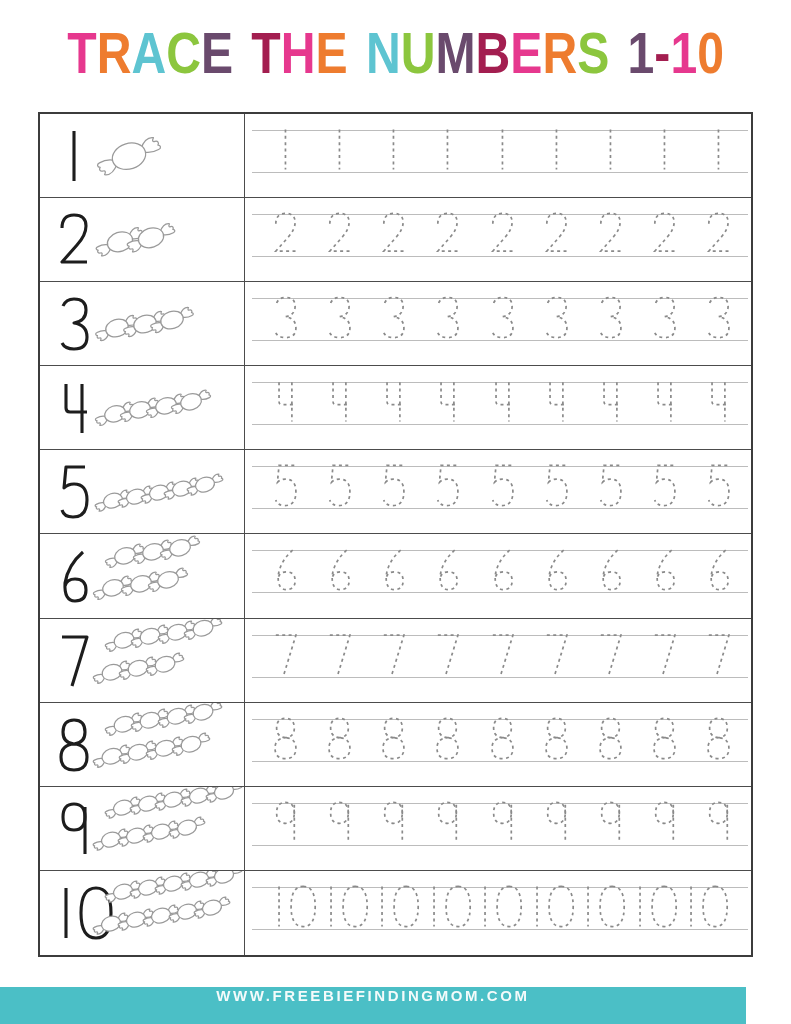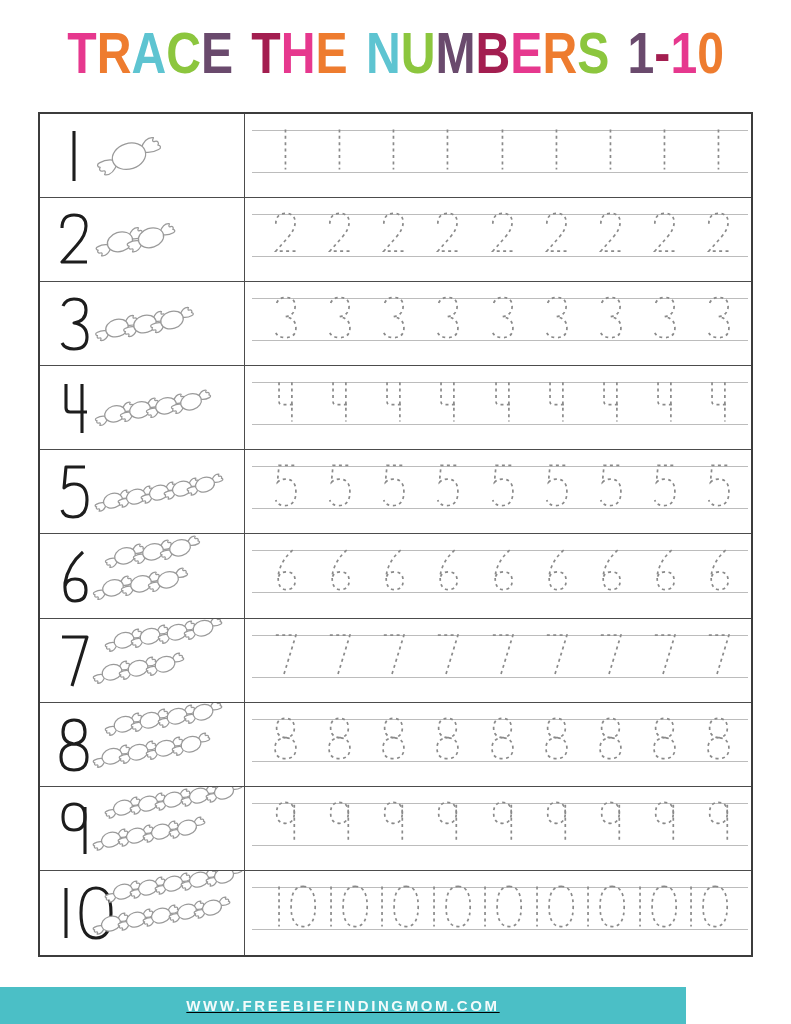--- a/index.html
+++ b/index.html
@@ -66,23 +66,23 @@
     position:absolute;left:26px;right:18px;top:13px;
     display:flex;justify-content:space-between;align-items:flex-start;
   }
   .trace-glyph path{
     fill:none;stroke:var(--trace_gray);stroke-width:1.7;
     stroke-dasharray:3 3.4;stroke-linecap:butt;
     vector-effect:non-scaling-stroke;
   }
   
   .footer-bar{
-    position:absolute;left:0;bottom:0;width:686px;height:37px;
+    position:absolute;left:0;bottom:0;width:746px;height:37px;
     background:var(--footer_teal);
-    display:flex;align-items:center;justify-content:center;text-decoration:underline;
+    display:flex;justify-content:center;
   }
   .footer-bar span{
     color:#f4fbfb;font-size:15px;font-weight:bold;
     letter-spacing:2.6px;
   }
 </style>
 </head>
 <body>
 
 <div class="page">

